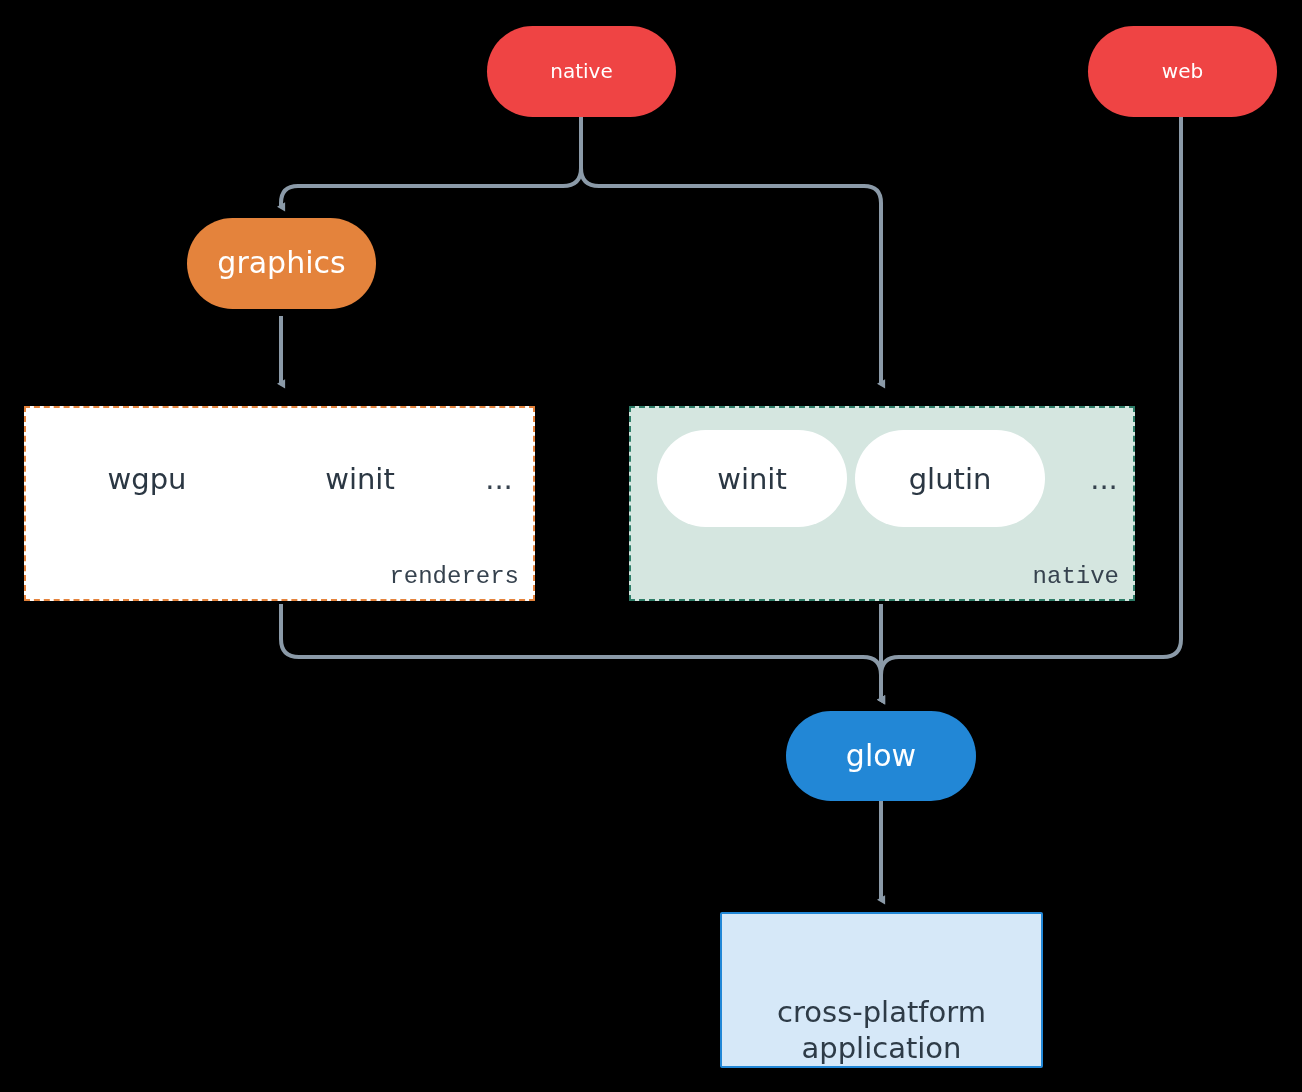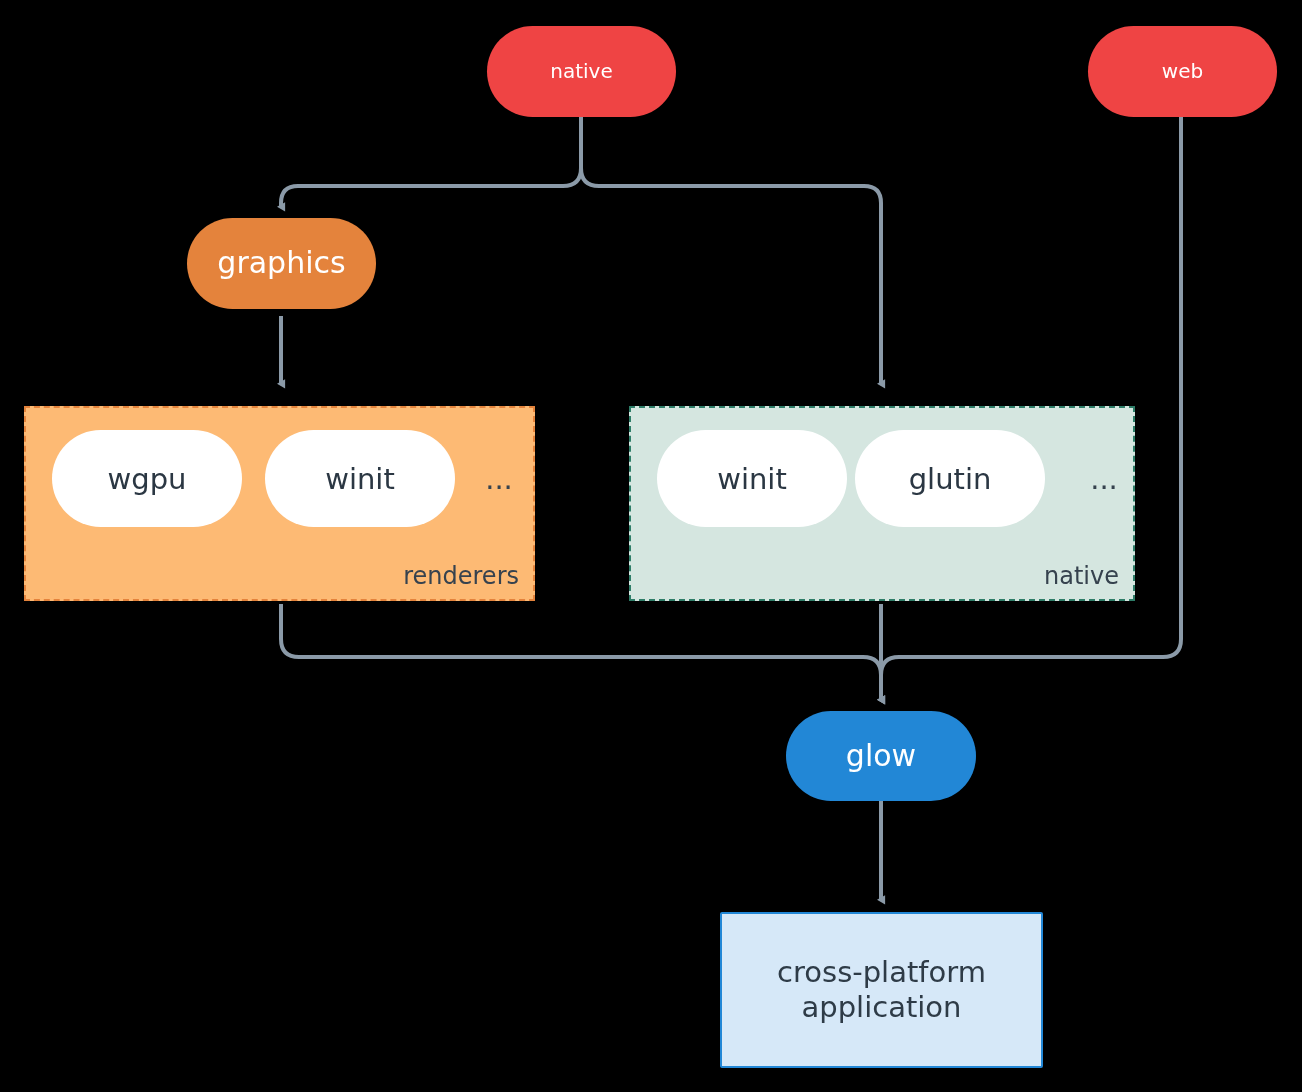--- a/index.html
+++ b/index.html
@@ -57,41 +57,43 @@
     color: #ffffff;
     font-size: 30px;
   }
   
   .app-box {
     background: #d6e8f8;
     border: 2px solid #2287d6;
     color: #2e3b47;
     font-size: 29px;
     border-radius: 2px;
+    align-items: flex-end;
   }
   
   .group {
     position: absolute;
     box-sizing: border-box;
   }
   .group-renderers {
-    background: #fdba74;
+    background: #ffffff;
     border: 2px dashed #e4833c;
   }
   .group-shells {
     background: #d5e6e0;
     border: 2px dashed #2e7d68;
   }
   .group-label {
     position: absolute;
     right: 14px;
     bottom: 9px;
     font-size: 24px;
     color: #36424e;
     white-space: nowrap;
+    font-family: Liberation Mono, monospace;
   }
   .chip {
     position: absolute;
     display: flex;
     align-items: center;
     justify-content: center;
     background: #ffffff;
     border-radius: 999px;
     color: #2b3743;
     font-size: 29px;

